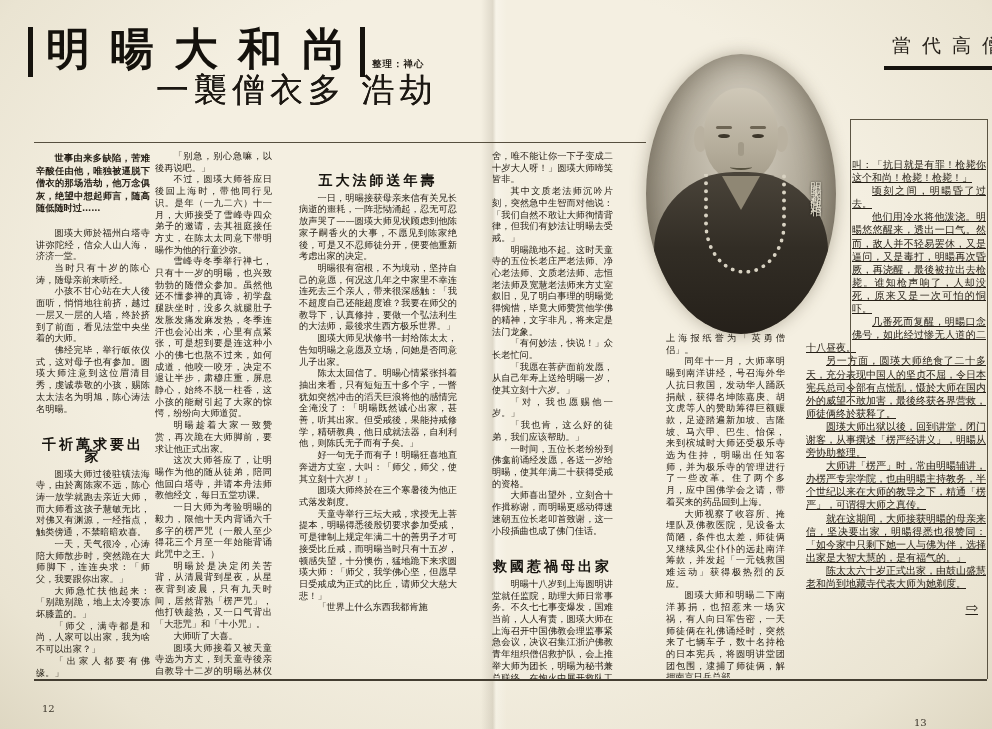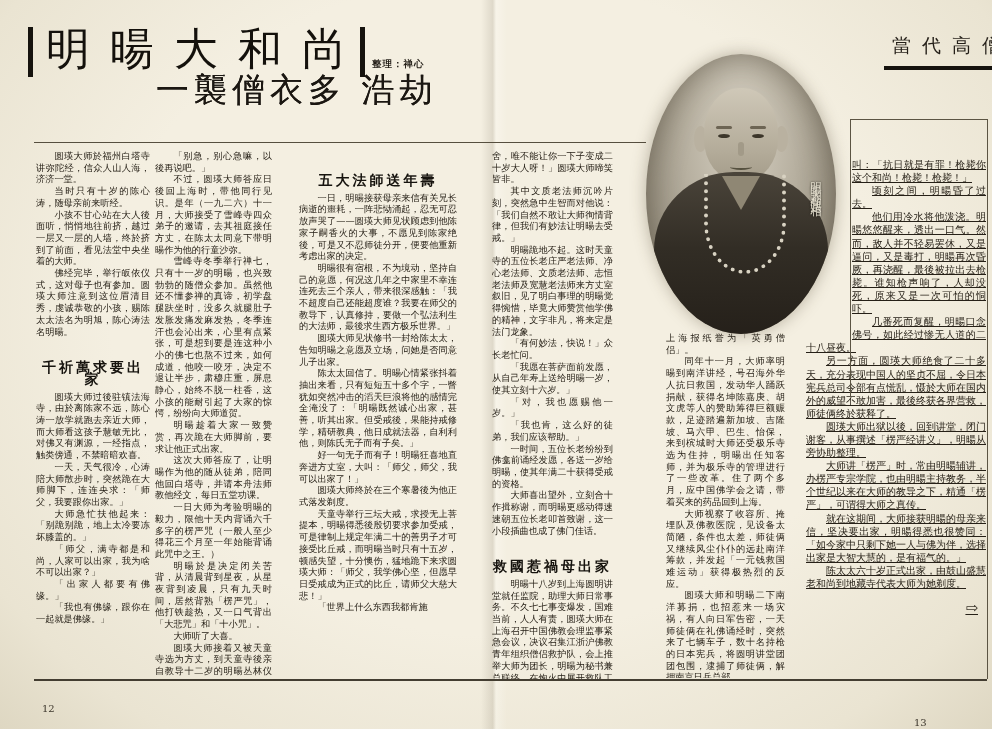--- a/index.html
+++ b/index.html
@@ -4,21 +4,21 @@
 <style>
   html,body{margin:0;padding:0;background:#cfc8b6;}
   .spread{position:relative;width:992px;height:729px;overflow:hidden;
     background:radial-gradient(ellipse at 50% 42%, #f4efe1 55%, #eae4d2 85%, #ded7c2 100%);
     font-family:"DejaVu Serif","Liberation Serif",serif;color:#241f18;}
   .fold{position:absolute;left:481px;top:0;width:26px;height:729px;
     background:linear-gradient(90deg,rgba(110,100,80,0),rgba(110,100,80,.16) 45%,rgba(255,255,250,.3) 58%,rgba(110,100,80,0));}
   
   .mast-bar{position:absolute;top:27px;width:5px;height:50px;background:#16130e;}
   .mast-bar.left{left:28px;} .mast-bar.right{left:360px;}
-  .mast-title{position:absolute;left:46px;top:20px;font-size:44px;font-weight:normal;letter-spacing:20px;
+  .mast-title{position:absolute;left:46px;top:20px;font-size:44px;font-weight:bold;letter-spacing:20px;
     white-space:nowrap;color:#14110c;font-family:"DejaVu Sans","Liberation Sans",sans-serif;}
   .mast-credit{position:absolute;left:372px;top:58px;font-size:9.5px;font-weight:bold;letter-spacing:1px;}
   .corner-tag{position:absolute;left:840px;top:33px;font-size:19px;font-weight:normal;letter-spacing:11px;
     padding:0 0 7px 8px;border-bottom:4px solid #16130e;white-space:nowrap;
     font-family:"DejaVu Sans","Liberation Sans",sans-serif;margin-left:44px;}
   .headline{position:absolute;left:156px;top:68px;font-size:33px;letter-spacing:5px;white-space:nowrap;
     color:#1b1712;text-shadow:0 0 .6px #1b1712;}
   .rule-headline{position:absolute;left:34px;top:142px;width:612px;height:1px;background:#564f3f;}
   
   .photo{position:absolute;left:646px;top:54px;width:190px;height:280px;border-radius:50%;overflow:hidden;
@@ -91,20 +91,21 @@
     <div class="monk-eye r"></div>
     <div class="monk-nose"></div>
     <div class="monk-mouth"></div>
     <div class="monk-robe"></div>
     <div class="monk-collar"></div>
     <div class="mala"></div>
     <div class="photo-caption">明暘大和尚法相</div>
   </div>
 
   <div class="col" id="col-1">
+      <p class="lede">世事由来多缺陷，苦难辛酸任由他，唯独被逼脱下僧衣的那场浩劫，他万念俱灰，绝望中想起师言，随高随低随时过……</p>
       <p class="body">圆瑛大师於福州白塔寺讲弥陀经，信众人山人海，济济一堂。</p>
       <p class="body">当时只有十岁的陈心涛，随母亲前来听经。</p>
       <p class="body">小孩不甘心站在大人後面听，悄悄地往前挤，越过一层又一层的人墙，终於挤到了前面，看见法堂中央坐着的大师。</p>
       <p class="body">佛经完毕，举行皈依仪式，这对母子也有参加。圆瑛大师注意到这位眉清目秀，虔诚恭敬的小孩，赐陈太太法名为明旭，陈心涛法名明暘。</p>
       <h3>千祈萬求要出家</h3>
       <p class="body">圆瑛大师过後驻镇法海寺，由於离陈家不远，陈心涛一放学就跑去亲近大师，而大师看这孩子慧敏无比，对佛又有渊源，一经指点，触类傍通，不禁暗暗欢喜。</p>
       <p class="body">一天，天气很冷，心涛陪大师散步时，突然跪在大师脚下，连连央求：「师父，我要跟你出家。」</p>
       <p class="body">大师急忙扶他起来：「别跪别跪，地上太冷要冻坏膝盖的。」</p>
       <p class="body">「师父，满寺都是和尚，人家可以出家，我为啥不可以出家？」</p>
       <p class="body">「出家人都要有佛缘。」</p>
@@ -120,21 +121,21 @@
       <p class="body">明暘於是决定闭关苦背，从清晨背到星夜，从星夜背到凌晨，只有九天时间，居然背熟「楞严咒」，他打铁趁热，又一口气背出「大悲咒」和「十小咒」。</p>
       <p class="body">大师听了大喜。</p>
       <p class="body">圆瑛大师接着又被天童寺选为方丈，到天童寺後亲自教导十二岁的明暘丛林仪轨、唱念、梵呗，并要他学书法及佛学等等，对他要求非常严格。</p>
     </div>
   <div class="col" id="col-3">
       <h3>五大法師送年壽</h3>
       <p class="body">一日，明暘接获母亲来信有关兄长病逝的噩耗，一阵悲恸涌起，忍无可忍放声哭了——圆瑛大师见状顾虑到他陈家子嗣香火的大事，不愿见到陈家绝後，可是又不忍师徒分开，便要他重新考虑出家的决定。</p>
       <p class="body">明暘很有宿根，不为境动，坚持自己的意愿，何况这几年之中家里不幸连连死去三个亲人，带来很深感触：「我不超度自己还能超度谁？我要在师父的教导下，认真修持，要做一个弘法利生的大法师，最後求生西方极乐世界。」</p>
       <p class="body">圆瑛大师见状修书一封给陈太太，告知明暘之意愿及立场，问她是否同意儿子出家。</p>
       <p class="body">陈太太回信了。明暘心情紧张抖着抽出来看，只有短短五十多个字，一瞥犹如突然冲击的滔天巨浪将他的感情完全淹没了：「明暘既然诚心出家，甚善，听其出家。但受戒後，果能持戒修学，精研教典，他日成就法器，自利利他，则陈氏无子而有子矣。」</p>
-      <p class="body">好一句无子而有子！明暘狂喜地直奔进方丈室，大叫：「师父，师父，我可以出家了！」</p>
+      <p class="body">好一句无子而有子！明暘狂喜地直奔进方丈室，大叫：「师父，师父，使其立刻十六岁！」</p>
       <p class="body">圆瑛大师终於在三个寒暑後为他正式落发剃度。</p>
       <p class="body">天童寺举行三坛大戒，求授无上菩提本，明暘得悉後殷切要求参加受戒，可是律制上规定年满二十的善男子才可接受比丘戒，而明暘当时只有十五岁，顿感失望，十分懊伤，猛地跪下来求圆瑛大师：「师父，我学佛心坚，但愿早日受戒成为正式的比丘，请师父大慈大悲！」</p>
       <p class="body">「世界上什么东西我都肯施</p>
     </div>
   <div class="col" id="col-4">
       <p class="body cont">舍，唯不能让你一下子变成二十岁大人呀！」圆瑛大师啼笑皆非。</p>
       <p class="body">其中文质老法师沉吟片刻，突然急中生智而对他说：「我们自然不敢让大师徇情背律，但我们有妙法让明暘去受戒。」</p>
       <p class="body">明暘跪地不起。这时天童寺的五位长老庄严老法师、净心老法师、文质老法师、志恒老法师及宽慧老法师来方丈室叙旧，见了明白事理的明暘觉得惋惜，毕竟大师赞赏他学佛的精神，文字非凡，将来定是法门龙象。</p>
       <p class="body">「有何妙法，快说！」众长老忙问。</p>
       <p class="body">「我愿在菩萨面前发愿，从自己年寿上送给明暘一岁，使其立刻十六岁。」</p>

